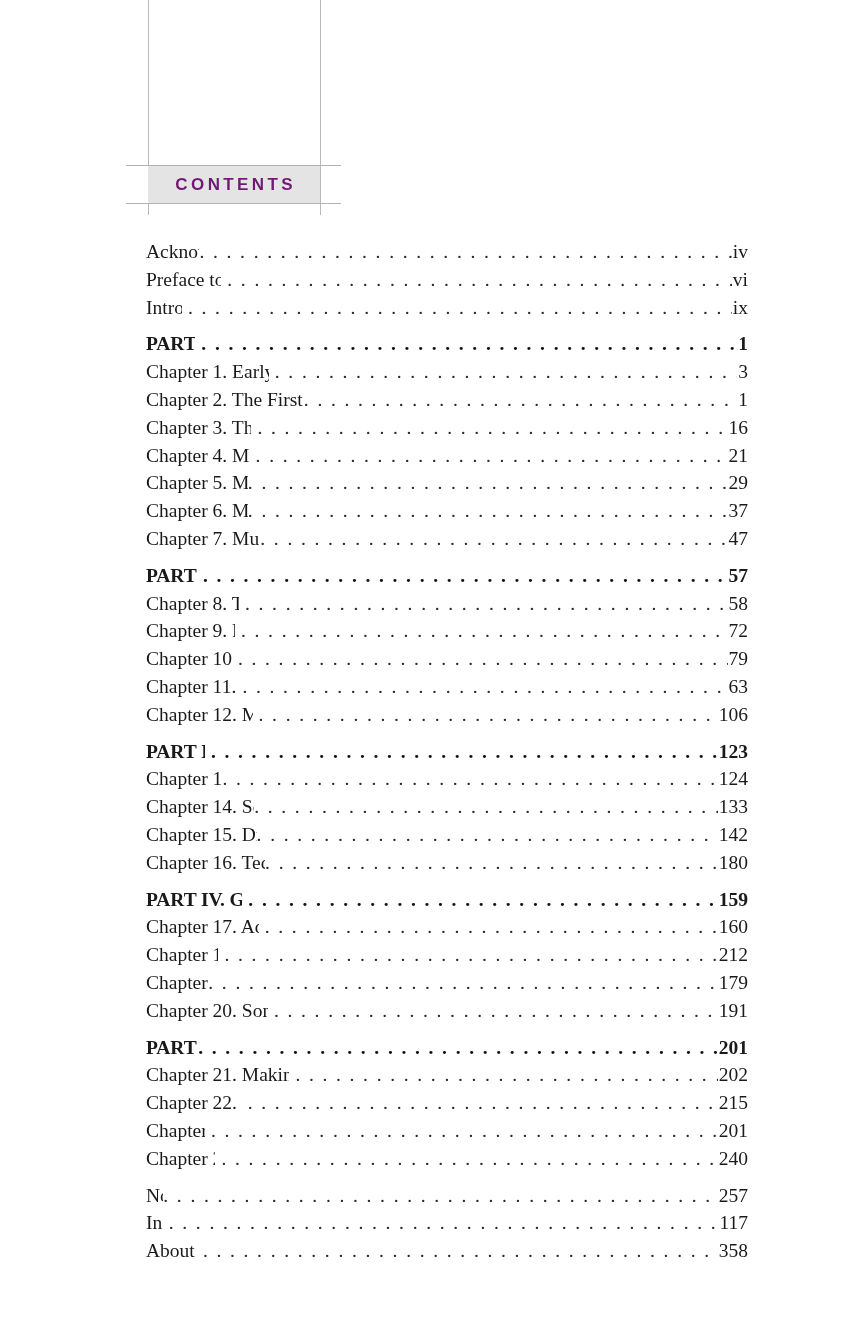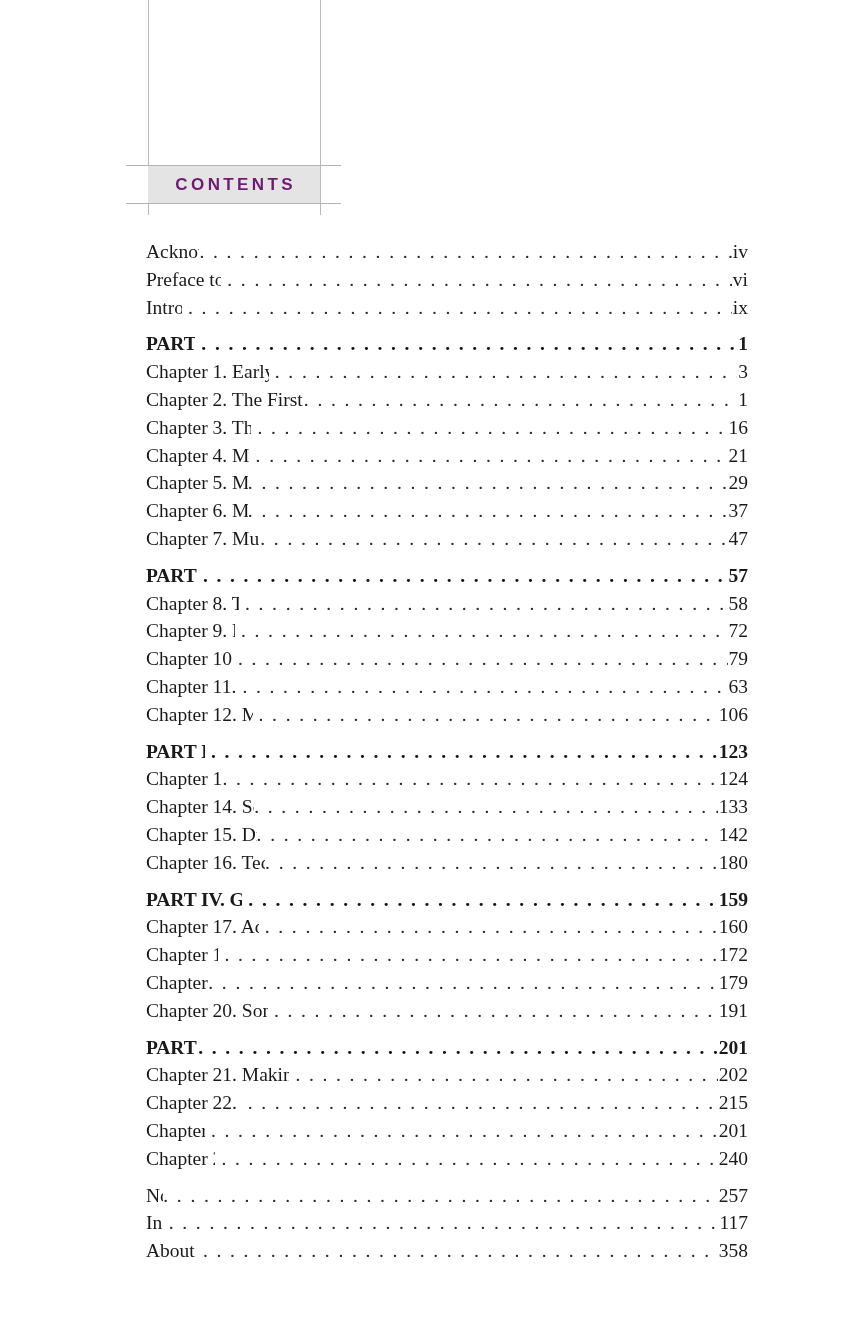--- a/index.html
+++ b/index.html
@@ -274,21 +274,21 @@
           <span class="page-num">159</span>
         </div>
         <div class="toc-entry loose">
           <span class="label">Chapter 17. Adapting World and Period Music</span>
           <span class="leader" aria-hidden="true"></span>
           <span class="page-num">160</span>
         </div>
         <div class="toc-entry loose">
           <span class="label">Chapter 18. Documentaries</span>
           <span class="leader" aria-hidden="true"></span>
-          <span class="page-num">172</span>
+          <span class="page-num">212</span>
         </div>
         <div class="toc-entry tight">
           <span class="label">Chapter 19. Animation</span>
           <span class="leader" aria-hidden="true"></span>
           <span class="page-num">179</span>
         </div>
         <div class="toc-entry loose">
           <span class="label">Chapter 20. Songs, Soundtracks, and Source Music</span>
           <span class="leader" aria-hidden="true"></span>
           <span class="page-num">191</span>

